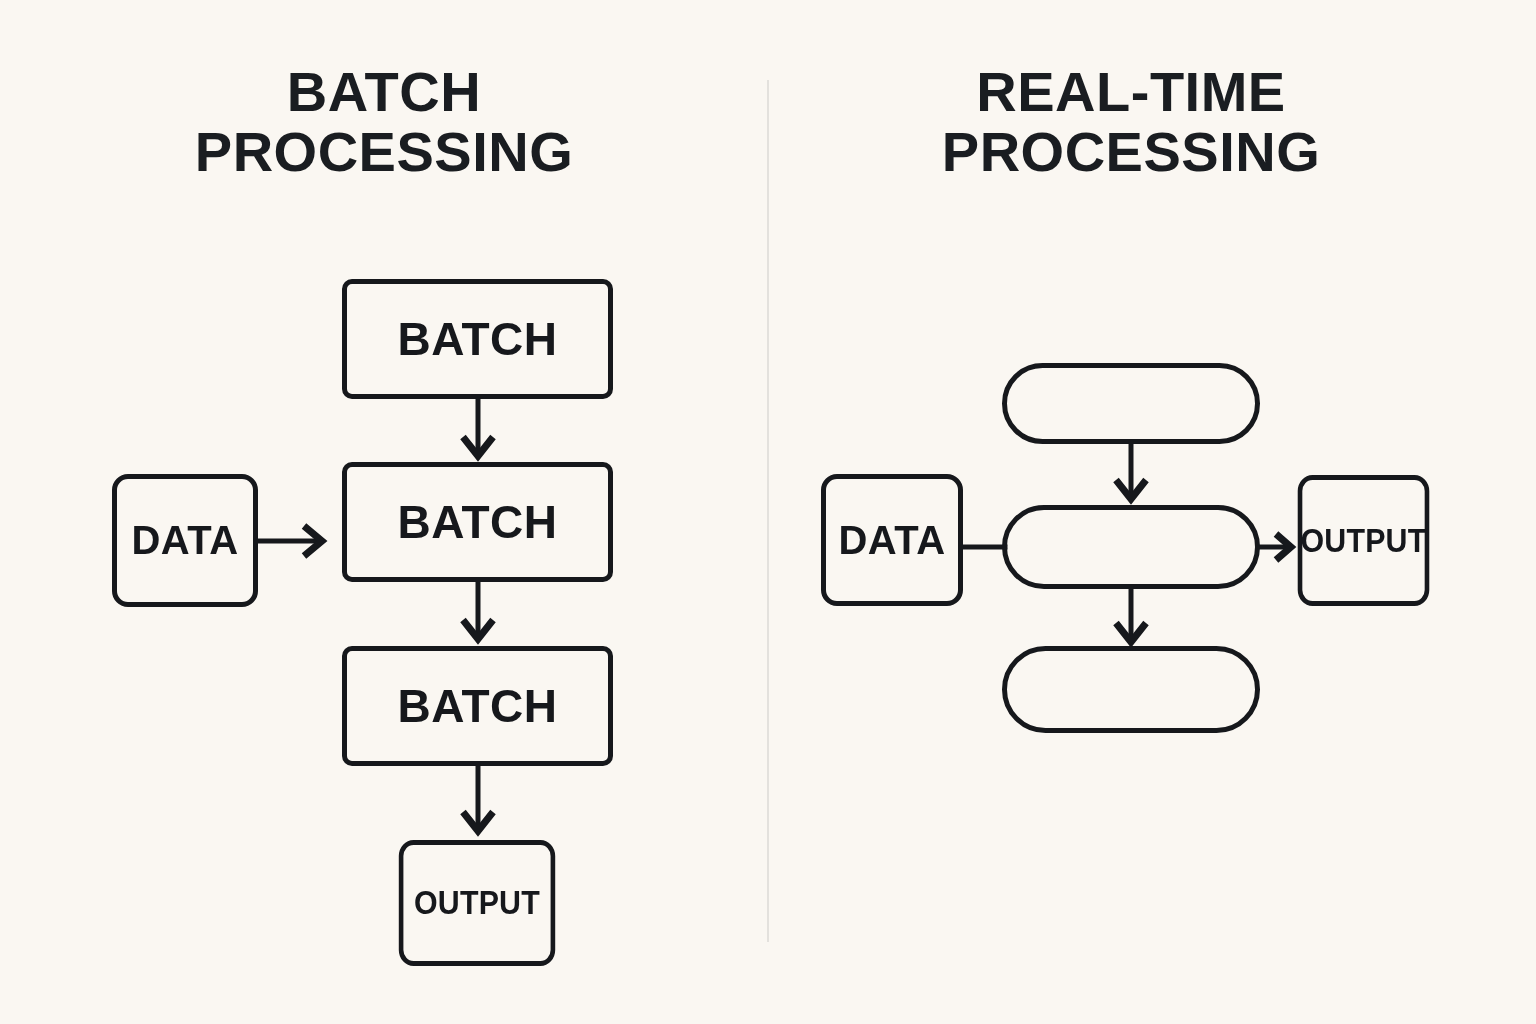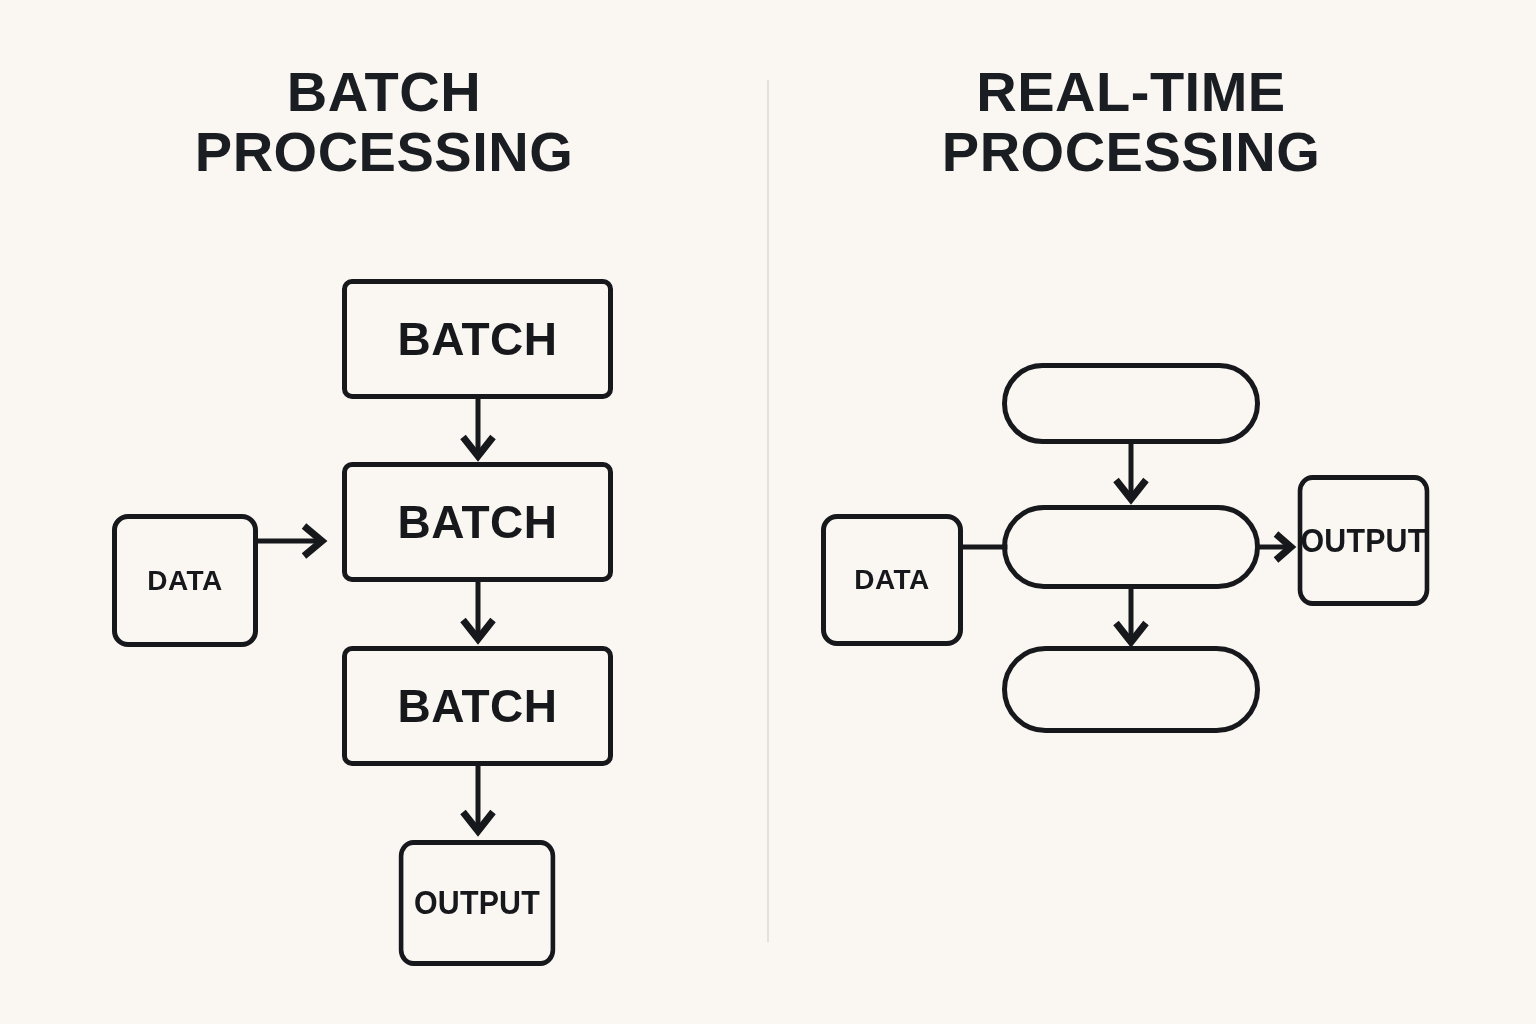--- a/index.html
+++ b/index.html
@@ -63,21 +63,21 @@
     justify-content: center;
     color: #16181c;
     font-weight: 700;
     font-family: "Liberation Sans", sans-serif;
   }
   .node.rect   { border-radius: 10px; }
   .node.square { border-radius: 16px; }
   .node.pill   { border-radius: 999px; }
 
   .label-lg { font-size: 46px; letter-spacing: 0.5px; }
-  .label-md { font-size: 28px; letter-spacing: 0.5px; margin-top: 40px; }
+  .label-md { font-size: 40px; letter-spacing: 0.5px; }
   .label-sm { font-size: 33px; letter-spacing: 0.2px; transform: scaleX(0.92); }
 
   
   .conn {
     position: absolute;
     overflow: visible;
     pointer-events: none;
   }
   .conn line, .conn polyline {
     stroke: #16181c;

